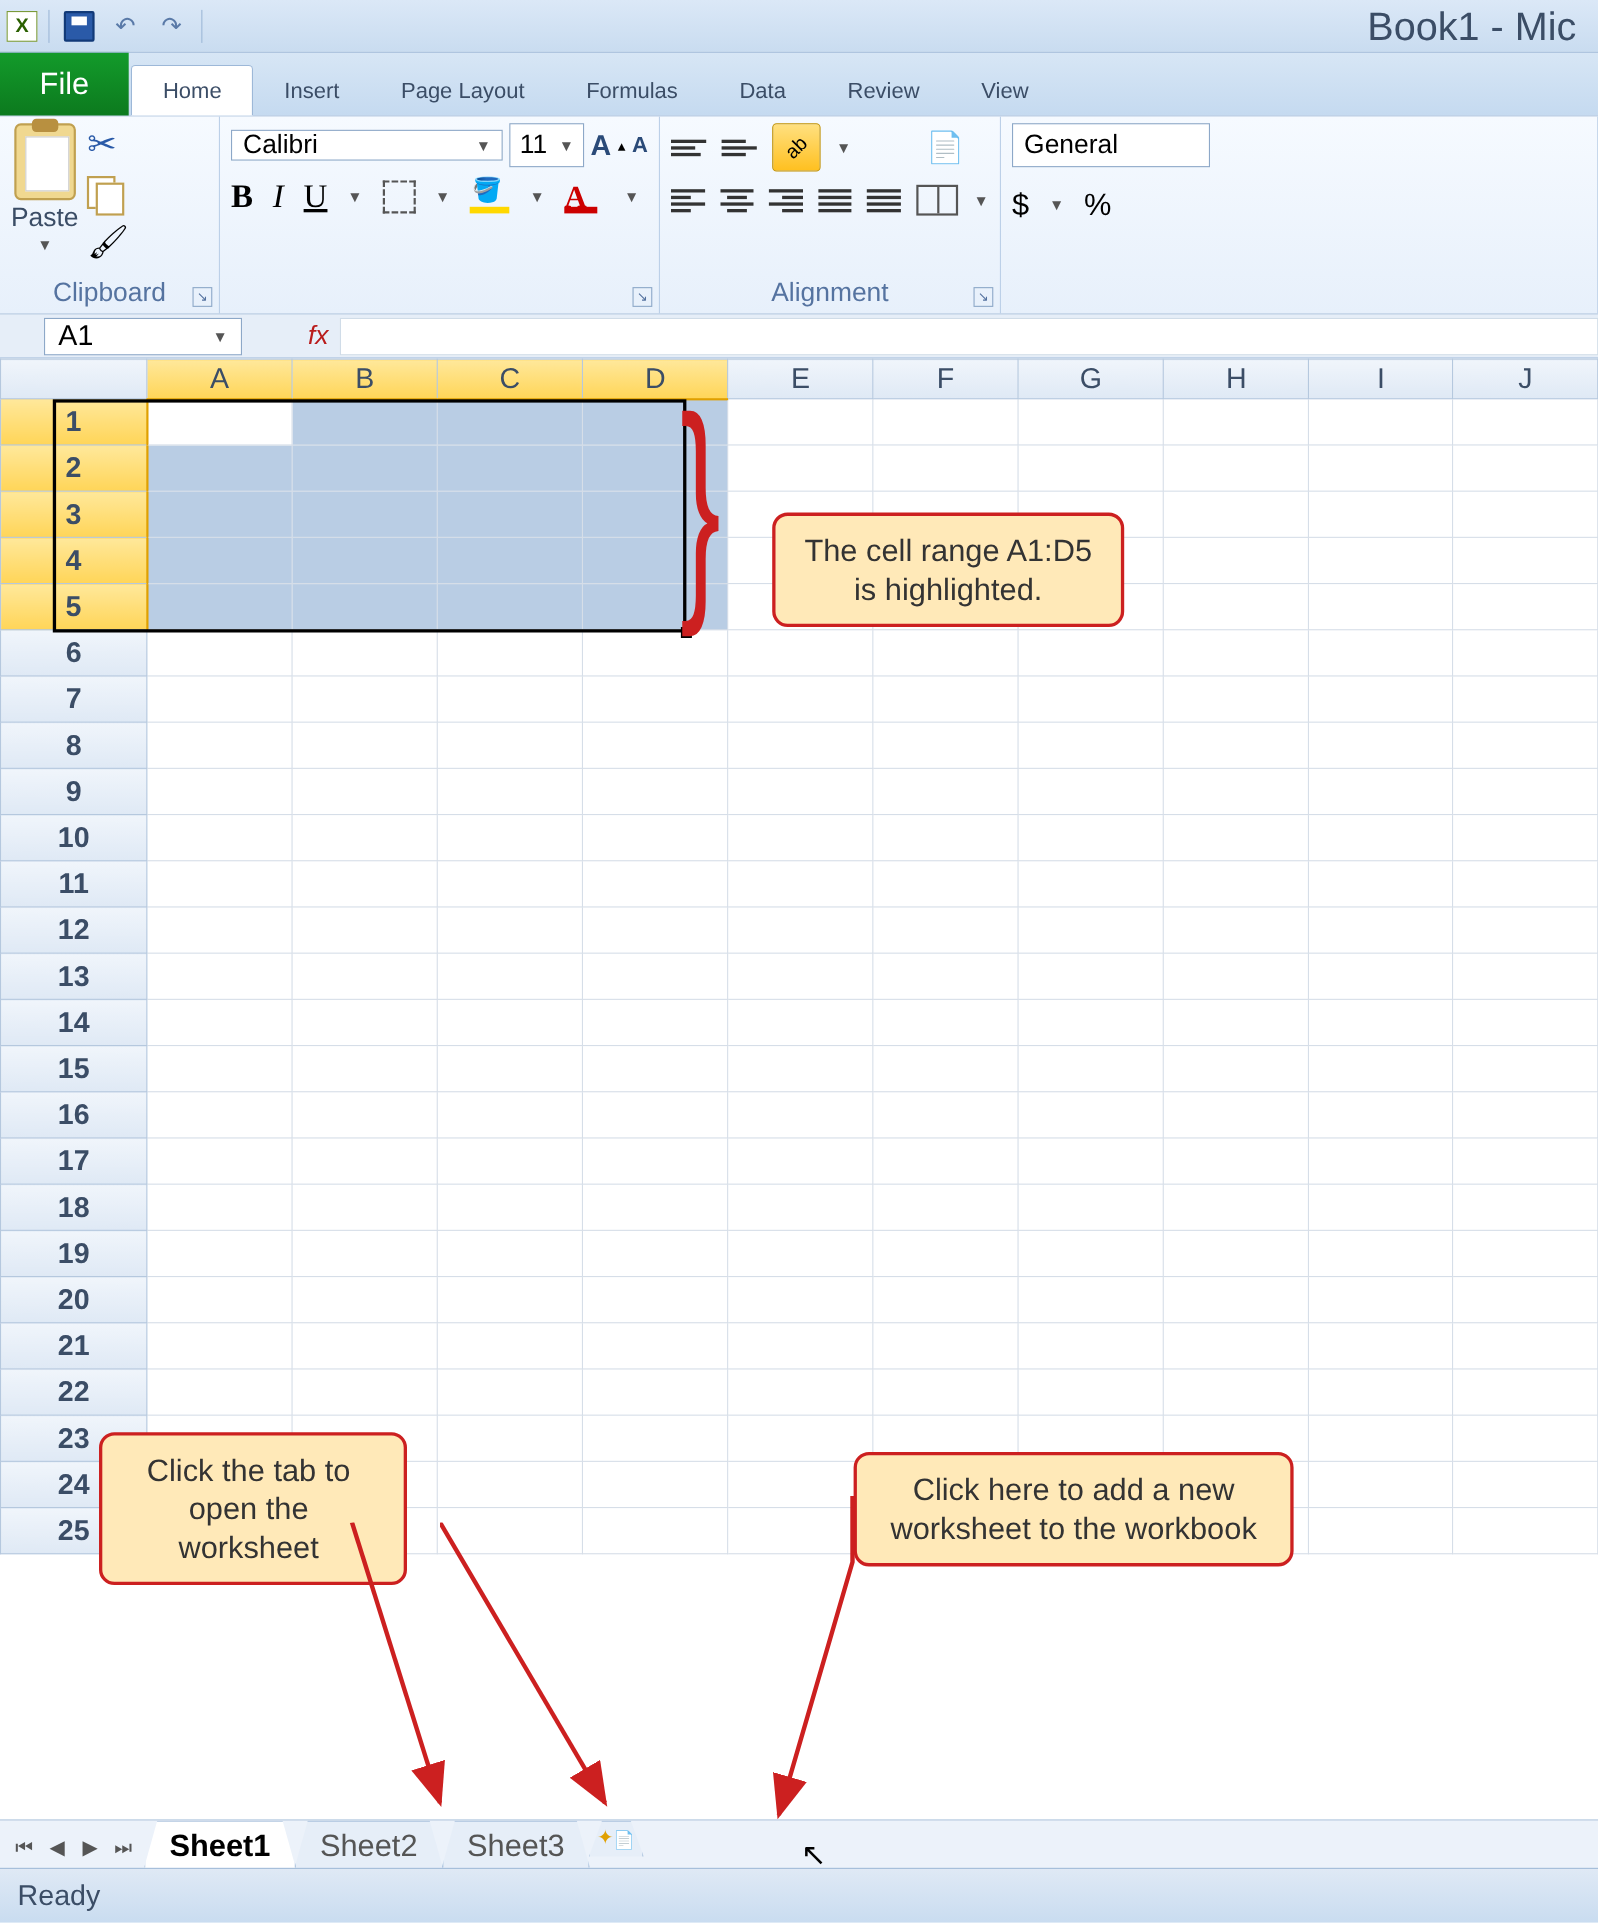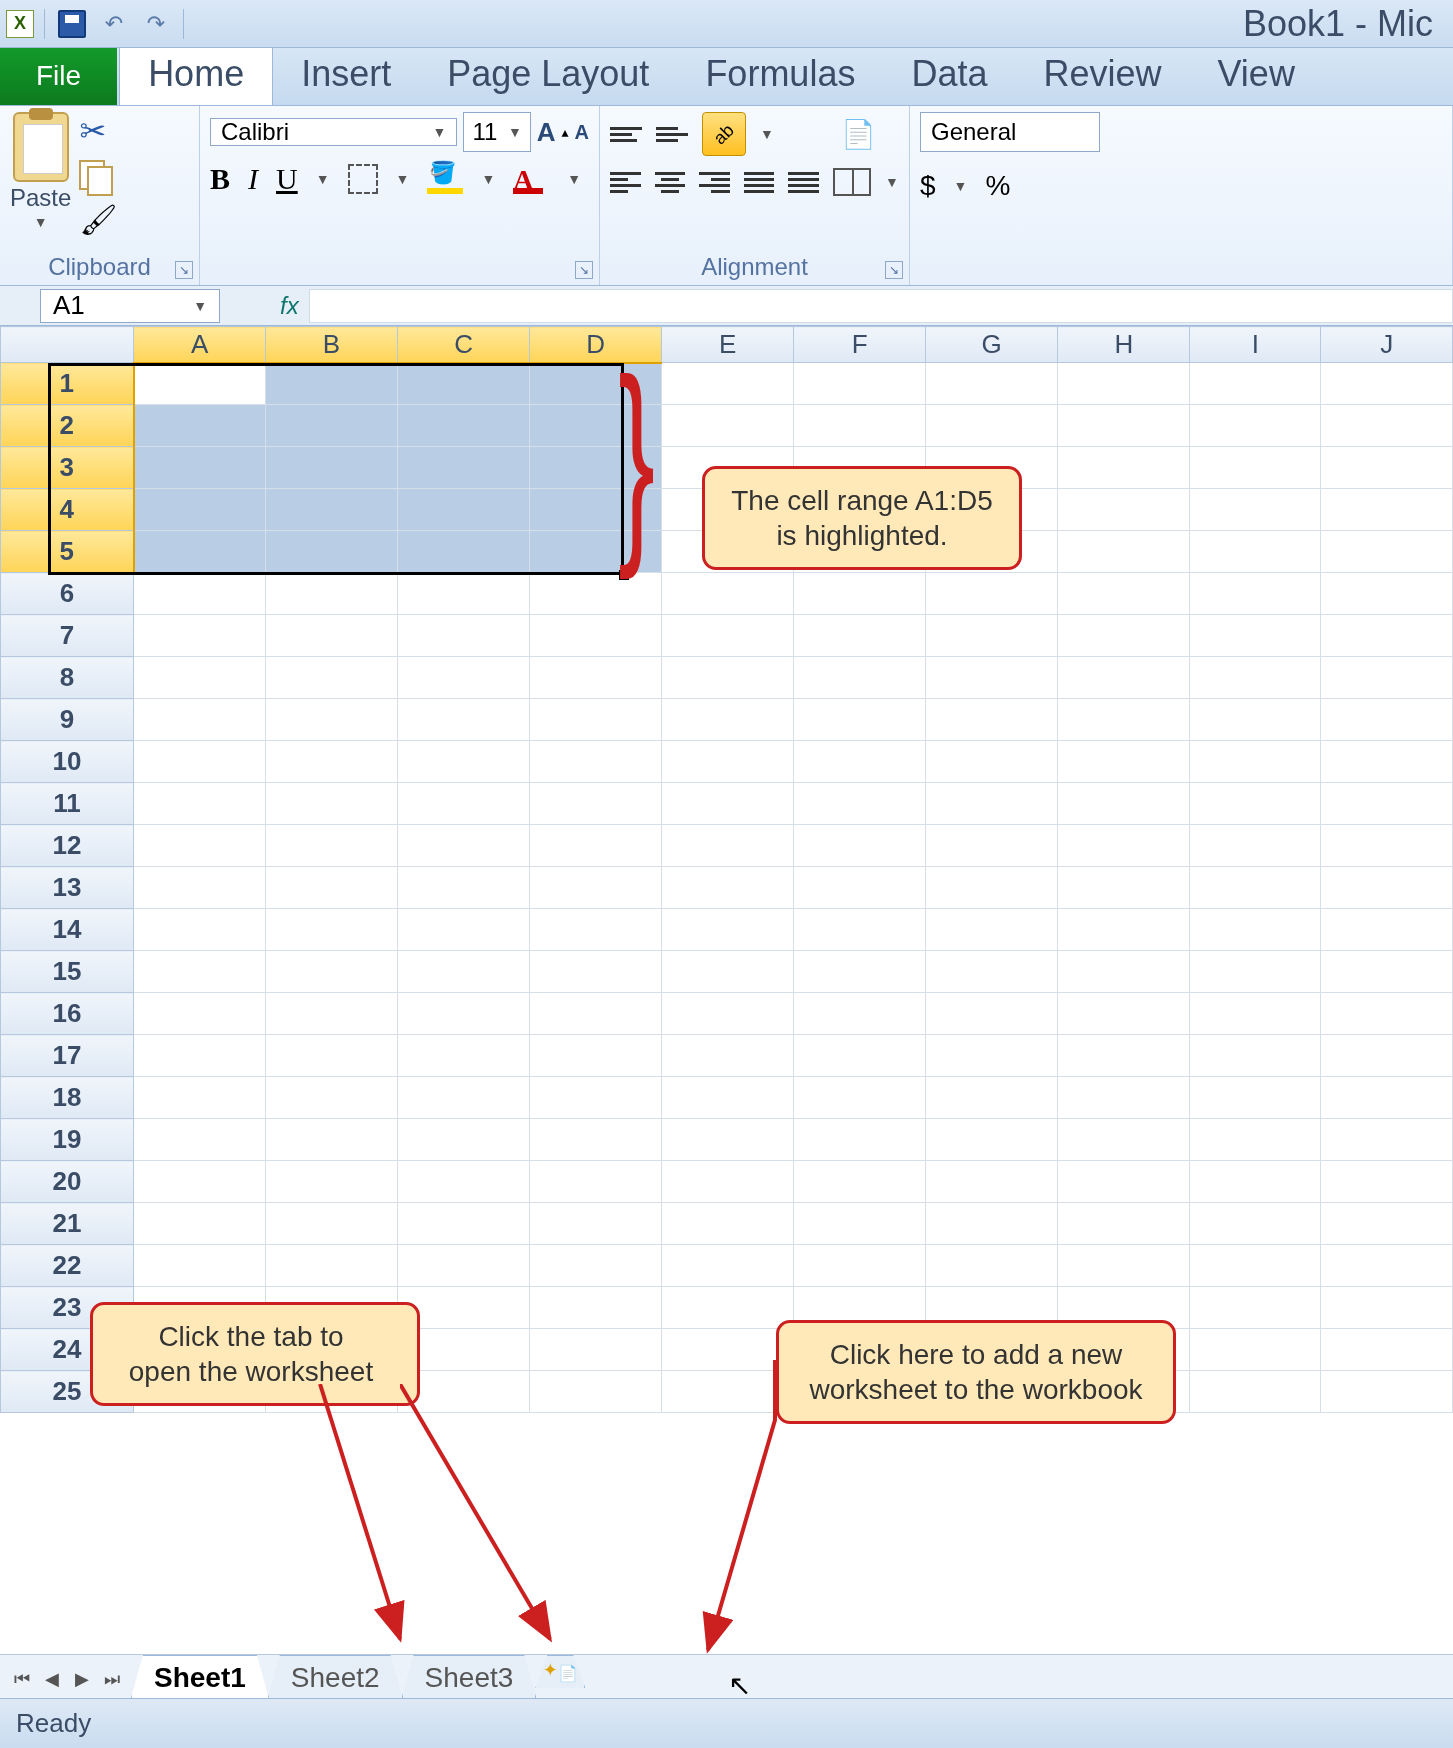--- a/index.html
+++ b/index.html
@@ -75,21 +75,21 @@
     color: #fff;
     height: 58px;
     padding: 0 36px;
     font-size: 28px;
     display: flex; align-items:center;
     border-radius: 0 0 0 0;
     margin-right: 2px;
   }
   .tab {
     padding: 12px 28px 10px 28px;
-    font-size: 36px;
+    font-size: 20px;
     color: #3b4d66;
     cursor: pointer;
   }
   .tab.active {
     background: #fff;
     border: 1px solid #9db8d8;
     border-bottom: none;
     border-radius: 4px 4px 0 0;
     color: #3b4d66;
   }
@@ -226,21 +226,21 @@
     align-items: center;
     border-bottom: 1px solid #9db8d8;
   }
   .name-box {
     width: 180px; height: 34px; margin-left: 40px;
     background:#fff; border:1px solid #8da8c8;
     display:flex;align-items:center;padding:0 12px;font-size:26px;
     justify-content:space-between;
   }
   .fx-label {
-    margin-left: 60px; font-style:italic; font-size:24px; color:#0f766e;
+    margin-left: 60px; font-style:italic; font-size:24px; color:#b91c1c;
   }
   .formula-input {
     flex:1; height:34px; margin-left:10px;
     background:#fff; border:1px solid #d0dce8;
   }
 
   
   .grid {
     position: relative;
     background:#fff;
@@ -879,21 +879,21 @@
 <div class="selection-border" style="top:363px; left:48px; width:576px; height:212px;"></div>
 <div class="selection-handle" style="top:570px; left:619px;"></div>
 
 <div class="brace" style="top:358px; left:600px;">}</div>
 
 <div class="callout" style="top:466px; left:702px; width:320px;">
   <span style="white-space:pre-line;">The cell range A1:D5
 is highlighted.</span>
 </div>
 
-<div class="callout" style="top:1302px; left:90px; width:330px;padding-left:16px;">
+<div class="callout" style="top:1302px; left:90px; width:280px;padding-left:16px;">
   <span style="white-space:pre-line;">Click the tab to
 open the worksheet</span>
 </div>
 
 <div class="callout" style="top:1320px; left:776px; width:400px;">
   <span style="white-space:pre-line;">Click here to add a new
 worksheet to the workbook</span>
 </div>
 
 <svg class="arrow" style="top:1384px;left:290px;width:150px;height:270px;">

